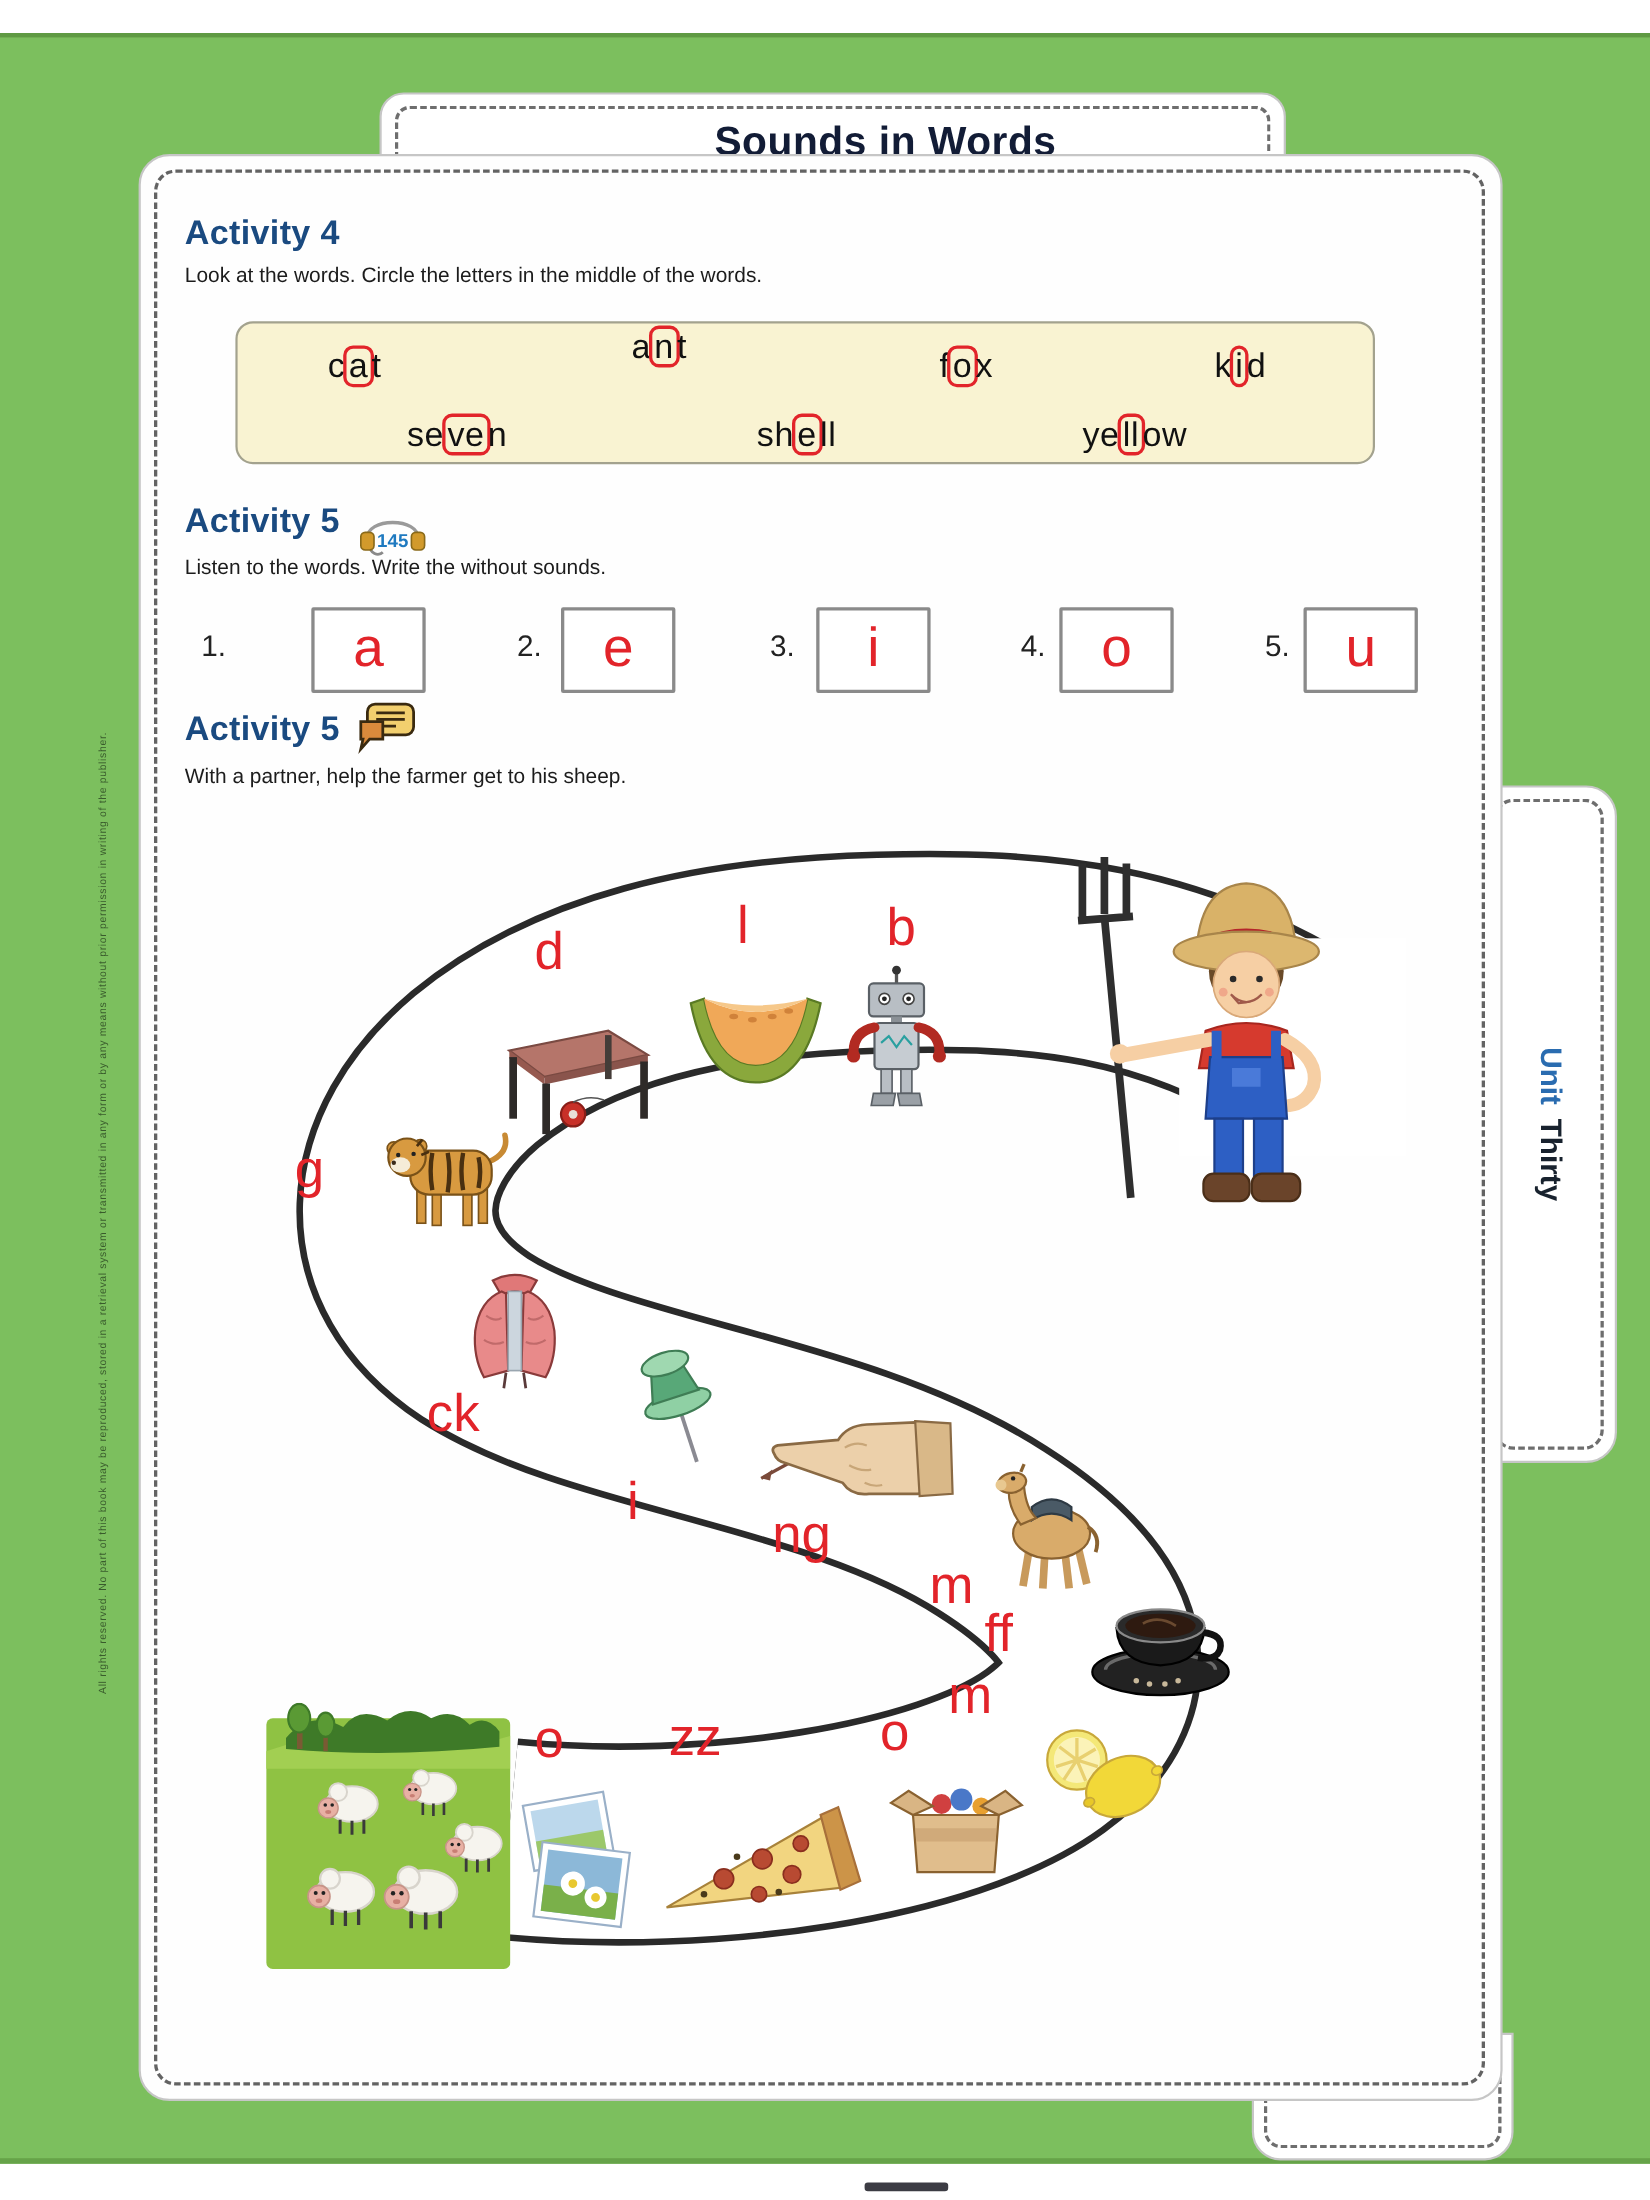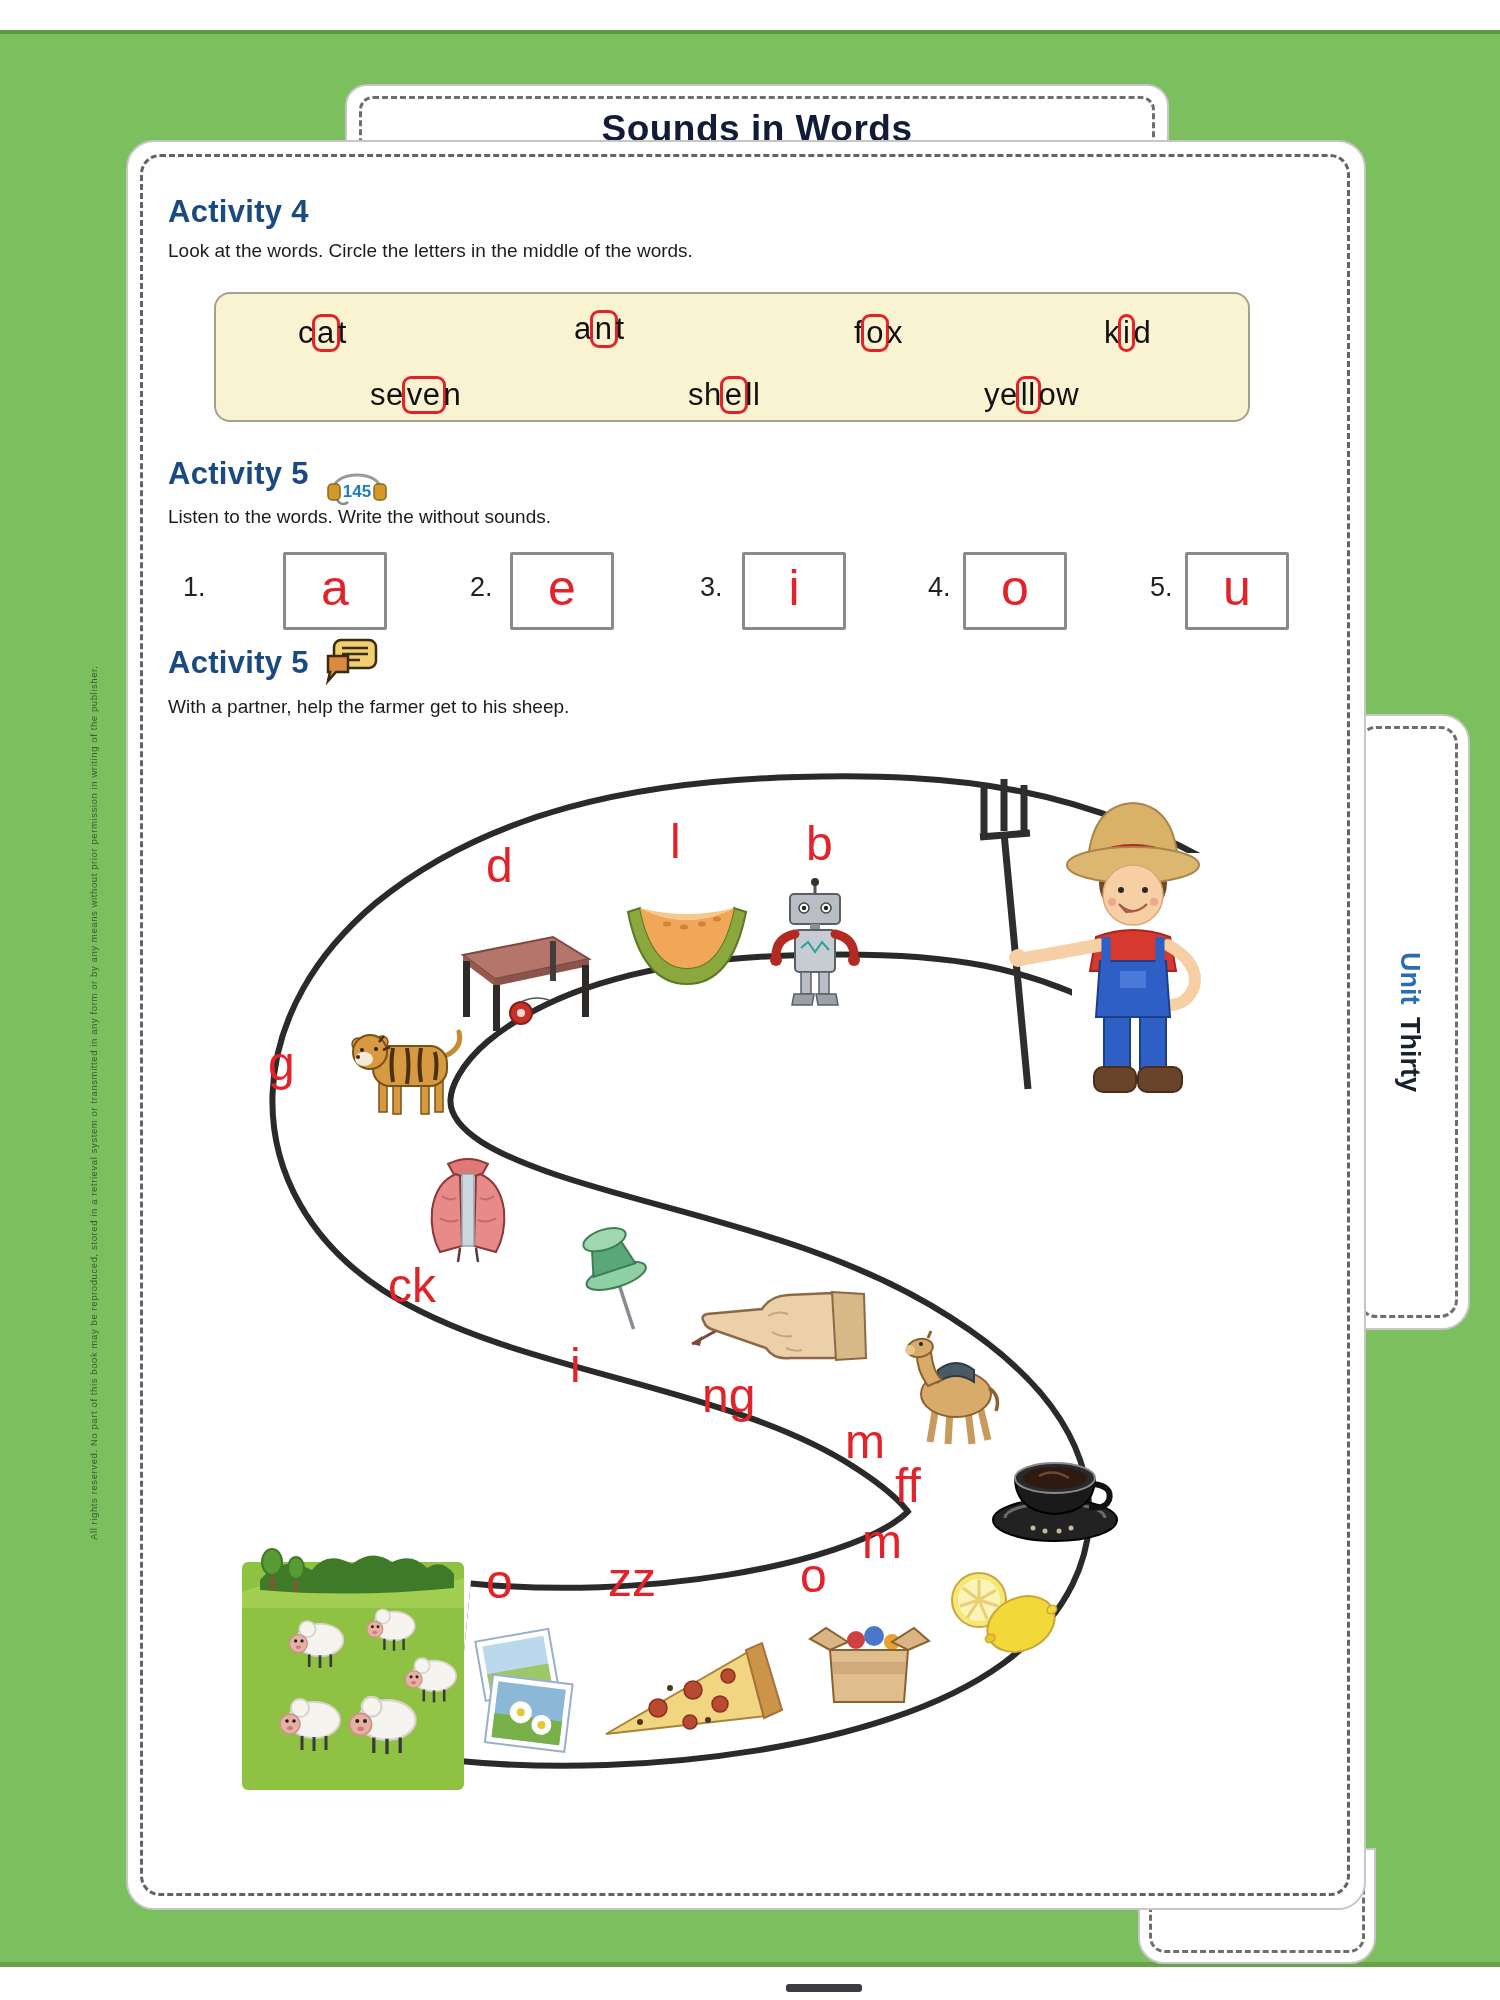--- a/index.html
+++ b/index.html
@@ -8,21 +8,21 @@
   .abs{position:absolute;}
   .green-bg{left:0;top:30px;width:1500px;height:1928px;background:#7cbf5e;
             border-top:4px solid #5f9a43;border-bottom:5px solid #66a349;}
   .tab{background:#fff;border:2px solid #c6c6c6;}
   .tab-inner{position:absolute;border:3px dashed #6e6e6e;}
   .card{left:126px;top:140px;width:1236px;height:1766px;background:#fefefe;
         border:2px solid #c6c6c6;border-radius:28px;}
   .card-dash{left:140px;top:154px;width:1204px;height:1736px;border:3px dashed #636363;border-radius:20px;}
   .title-tab{left:345px;top:84px;width:820px;height:100px;border-radius:22px 22px 0 0;}
   .title-tab .tab-inner{left:12px;top:10px;right:12px;bottom:0;border-bottom:none;border-radius:14px 14px 0 0;}
-  .page-title{left:0;top:22px;width:100%;text-align:center;font-size:37px;font-weight:bold;color:#121c36;letter-spacing:.5px;}
+  .page-title{left:0;top:22px;width:100%;text-align:center;font-size:37px;font-weight:bold;color:#121c36;letter-spacing:.5px;padding-left:48px;}
   .unit-tab{left:1348px;top:714px;width:118px;height:612px;border-radius:0 28px 28px 0;}
   .unit-tab .tab-inner{left:8px;top:10px;right:10px;bottom:10px;border-radius:18px;}
   .unit-text{left:0;top:0;width:100%;height:100%;display:flex;align-items:center;justify-content:center;
              writing-mode:vertical-rl;font-size:27px;font-weight:bold;}
   .pagenum-tab{left:1138px;top:1848px;width:234px;height:112px;border-radius:0 0 26px 26px;}
   .pagenum-tab .tab-inner{left:9px;top:6px;right:9px;bottom:9px;border-radius:16px;}
   .pagenum{left:0;top:12px;width:100%;text-align:center;font-size:30px;font-weight:bold;color:#151515;}
   .copyright{left:88px;top:420px;width:30px;height:1120px;writing-mode:vertical-rl;transform:rotate(180deg);
              font-size:9.5px;color:#2e4a24;opacity:.85;letter-spacing:.6px;white-space:nowrap;overflow:hidden;}
   .h-act{font-size:31px;font-weight:bold;color:#1a4a80;letter-spacing:.3px;}
@@ -66,21 +66,21 @@
   </div>
 
   <div class="abs card"></div>
   <div class="abs card-dash"></div>
 
   <div class="abs h-act" style="left:168px;top:194px">Activity 4</div>
   <div class="abs instr" style="left:168px;top:240px">Look at the words. Circle the letters in the middle of the words.</div>
 
   <div class="abs wordbox">
     <span class="word" style="left:82px;top:20px"><span>c</span><span class="circ">a</span><span>t</span></span>
-    <span class="word" style="left:358px;top:16px"><span>a</span><span class="circ">n</span><span>t</span></span>
+    <span class="word" style="left:358px;top:2px"><span>a</span><span class="circ">n</span><span>t</span></span>
     <span class="word" style="left:638px;top:20px"><span>f</span><span class="circ">o</span><span>x</span></span>
     <span class="word" style="left:888px;top:20px"><span>k</span><span class="circ">i</span><span>d</span></span>
     <span class="word" style="left:154px;top:82px"><span>se</span><span class="circ">ve</span><span>n</span></span>
     <span class="word" style="left:472px;top:82px"><span>sh</span><span class="circ">e</span><span>ll</span></span>
     <span class="word" style="left:768px;top:82px"><span>ye</span><span class="circ">ll</span><span>ow</span></span>
   </div>
 
   <div class="abs h-act" style="left:168px;top:456px">Activity 5</div>
   <div class="abs" style="left:322px;top:460px">
     <svg width="70" height="50" viewBox="0 0 70 50">

